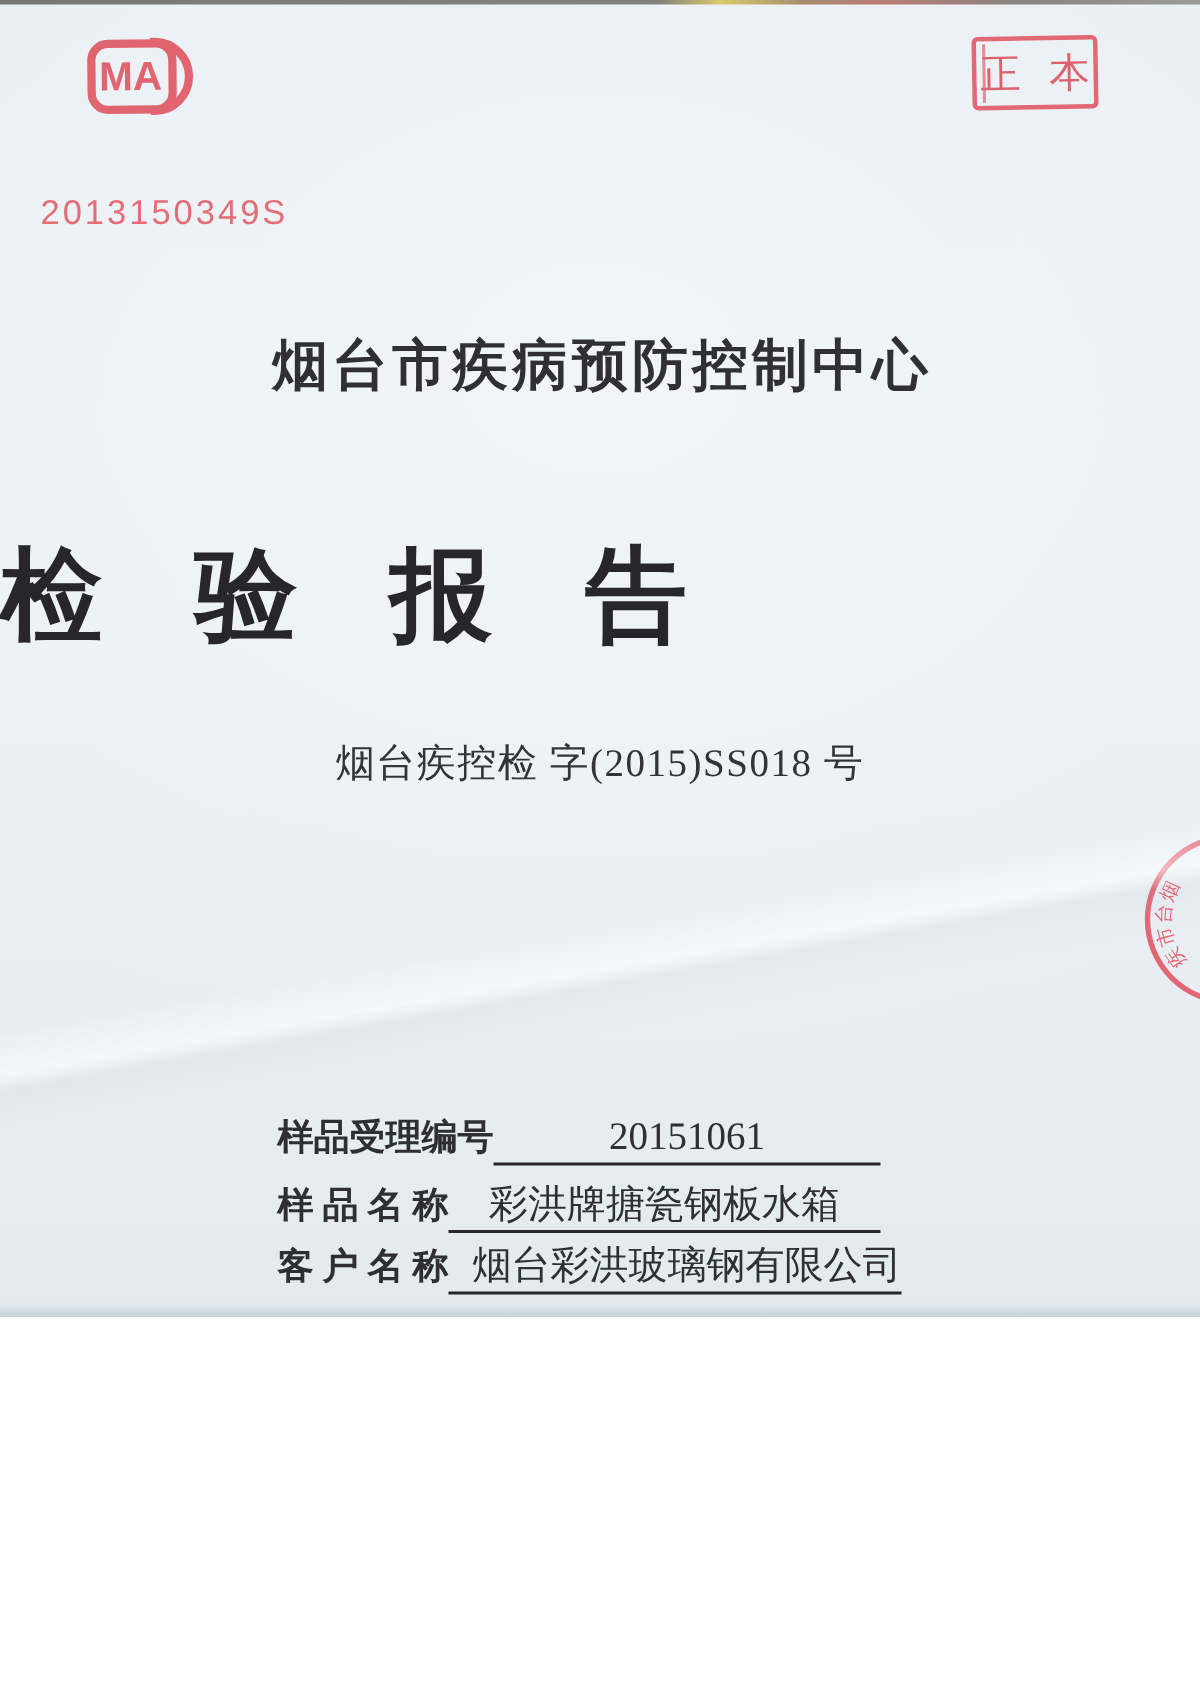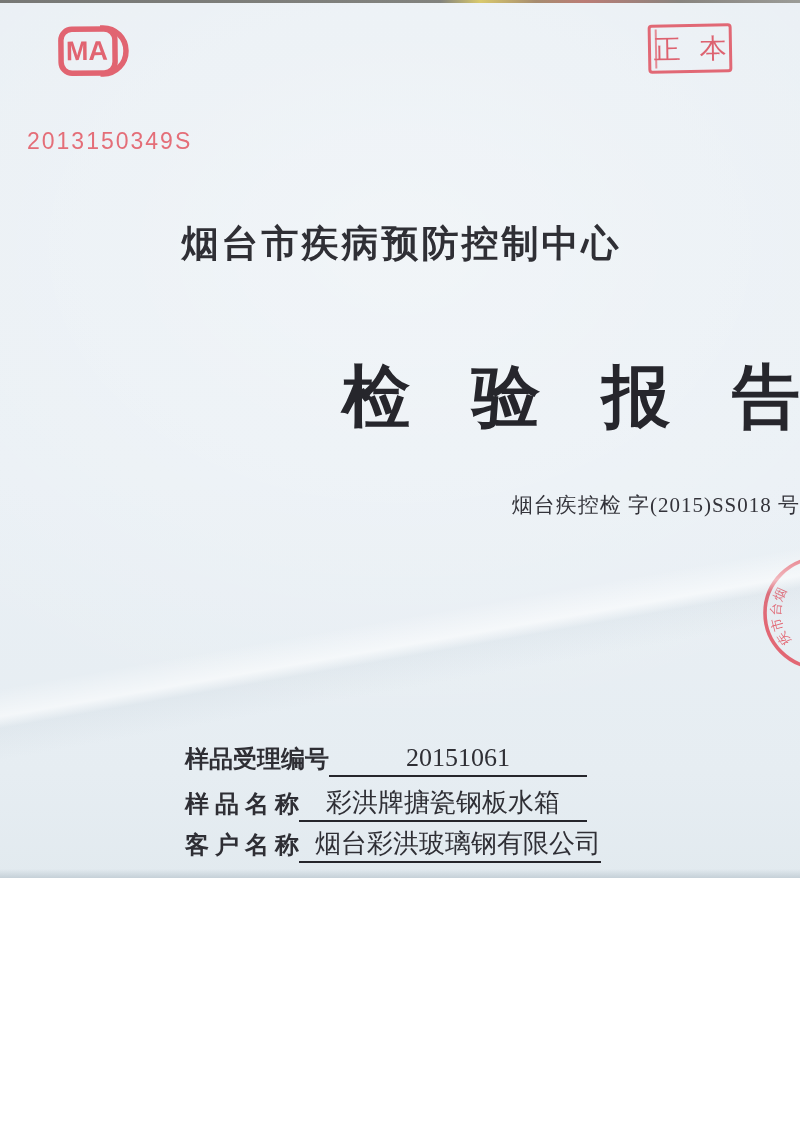--- a/index.html
+++ b/index.html
@@ -51,27 +51,27 @@
   .original-stamp span {
     font-size:27px; color:#db4a59; letter-spacing:19px; margin-right:-19px; font-weight:500;
   }
   
   .org-title {
     position:absolute; top:219px; left:0; width:800px; text-align:center;
     font-size:37px; font-weight:600; color:#2f2f35;
   }
   .org-title span { letter-spacing:3px; margin-right:-3px; }
   .main-title {
-    position:absolute; top:352px; left:0; width:800px; text-align:right;
+    position:absolute; top:352px; left:0; width:800px; text-align:left;
     font-size:68px; font-weight:bold; color:#26262c;
   }
   .main-title span { letter-spacing:62px; margin-right:-62px; }
   .doc-number {
-    position:absolute; top:491px; left:0; width:800px; text-align:right;
-    font-size:21px; color:#33333a; letter-spacing:1px;
+    position:absolute; top:491px; left:0; width:800px; text-align:center;
+    font-size:26px; color:#33333a; letter-spacing:1px;
   }
   
   .edge-seal { position:absolute; right:0; top:548px; opacity:.88; }
   
   .field-row {
     position:absolute; left:185px; width:402px;
     display:flex; align-items:flex-end;
   }
   .row-0 { top:741px; } .row-1 { top:786px; } .row-2 { top:827px; }
   .field-label {

